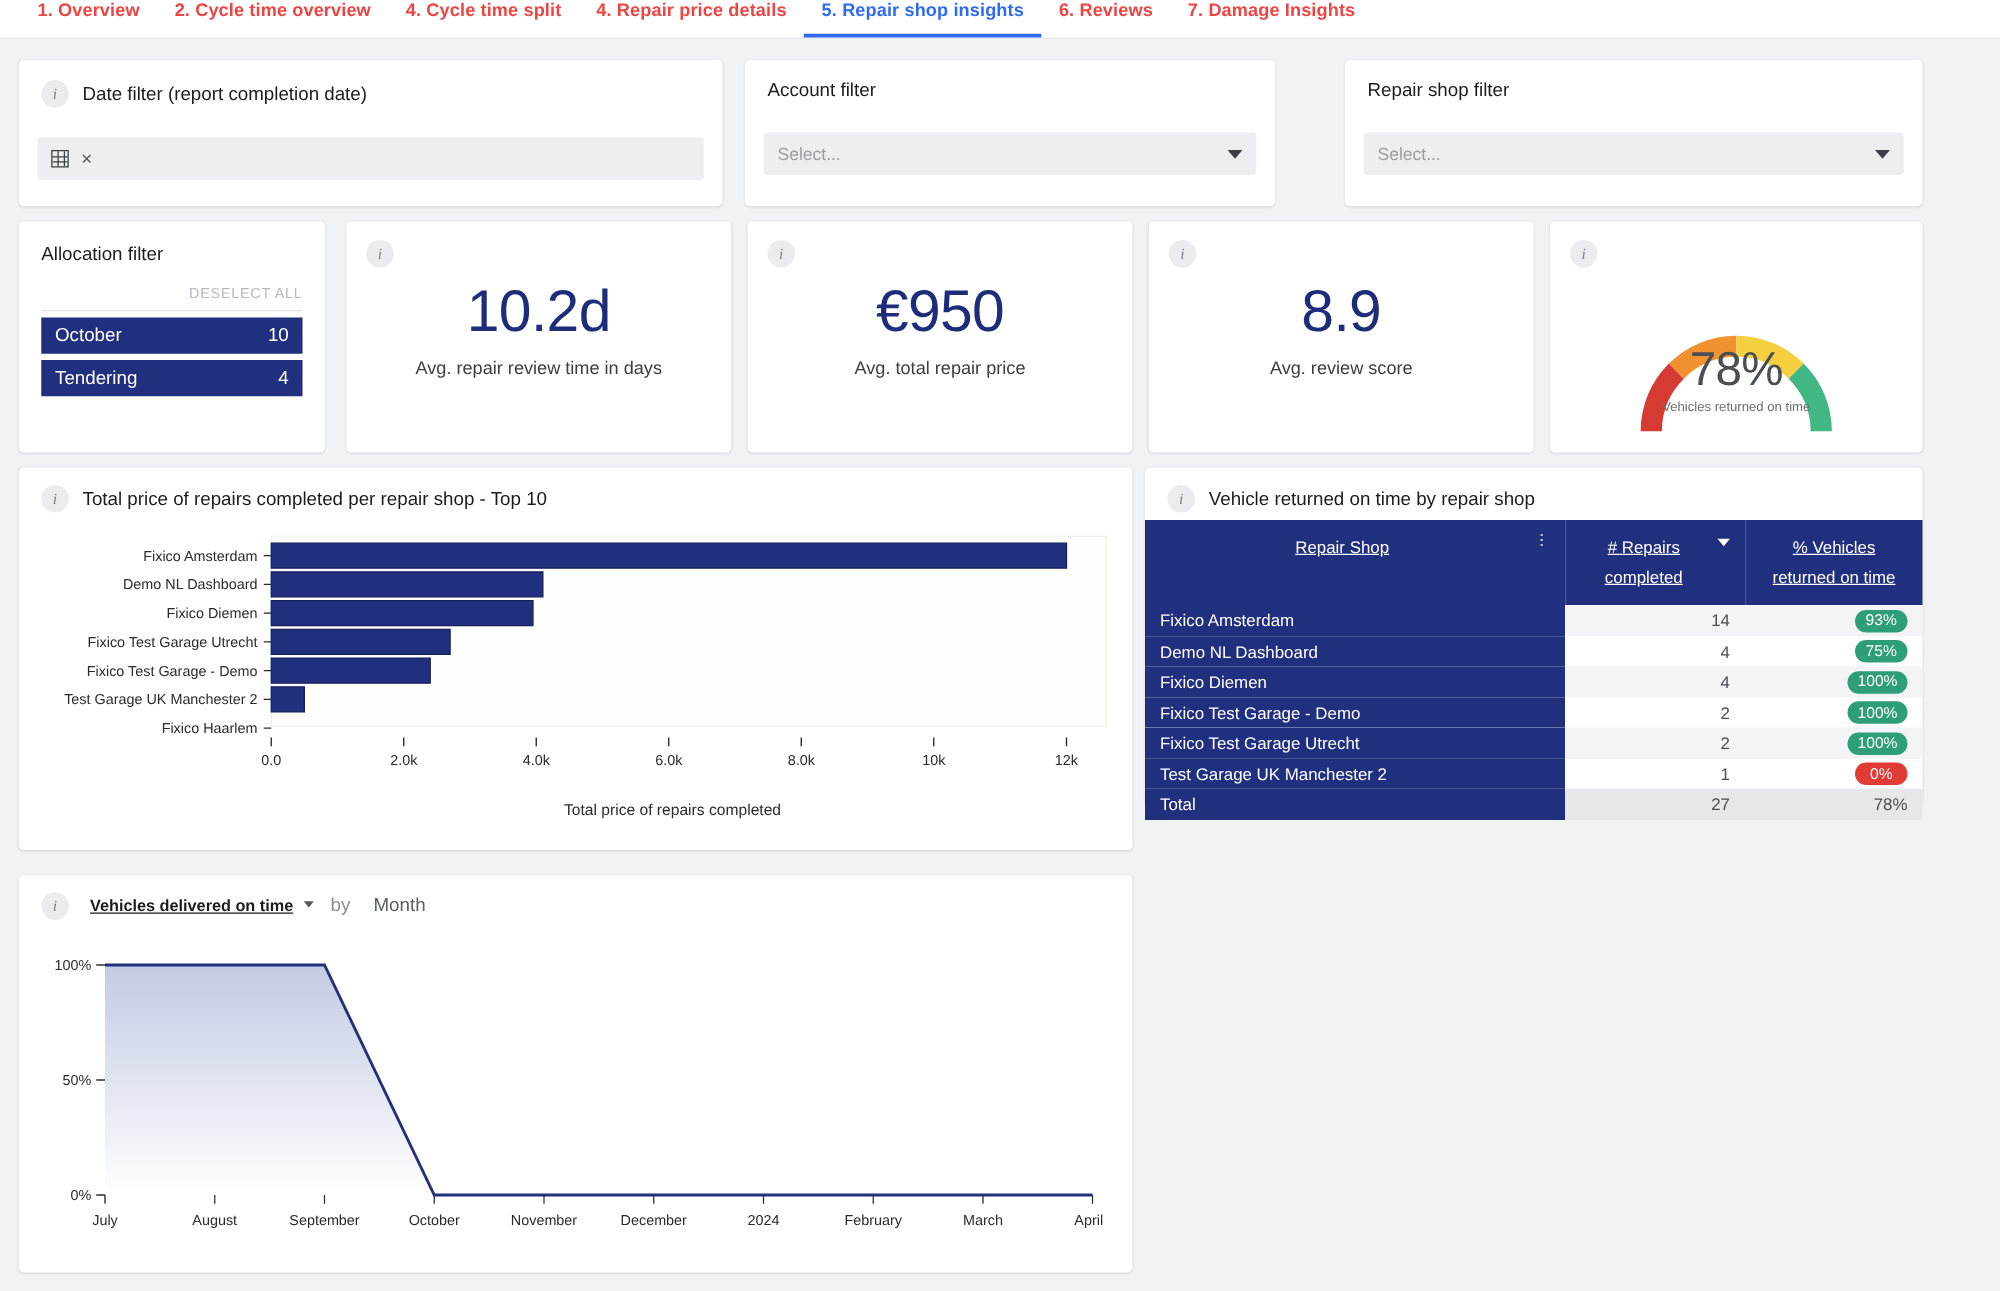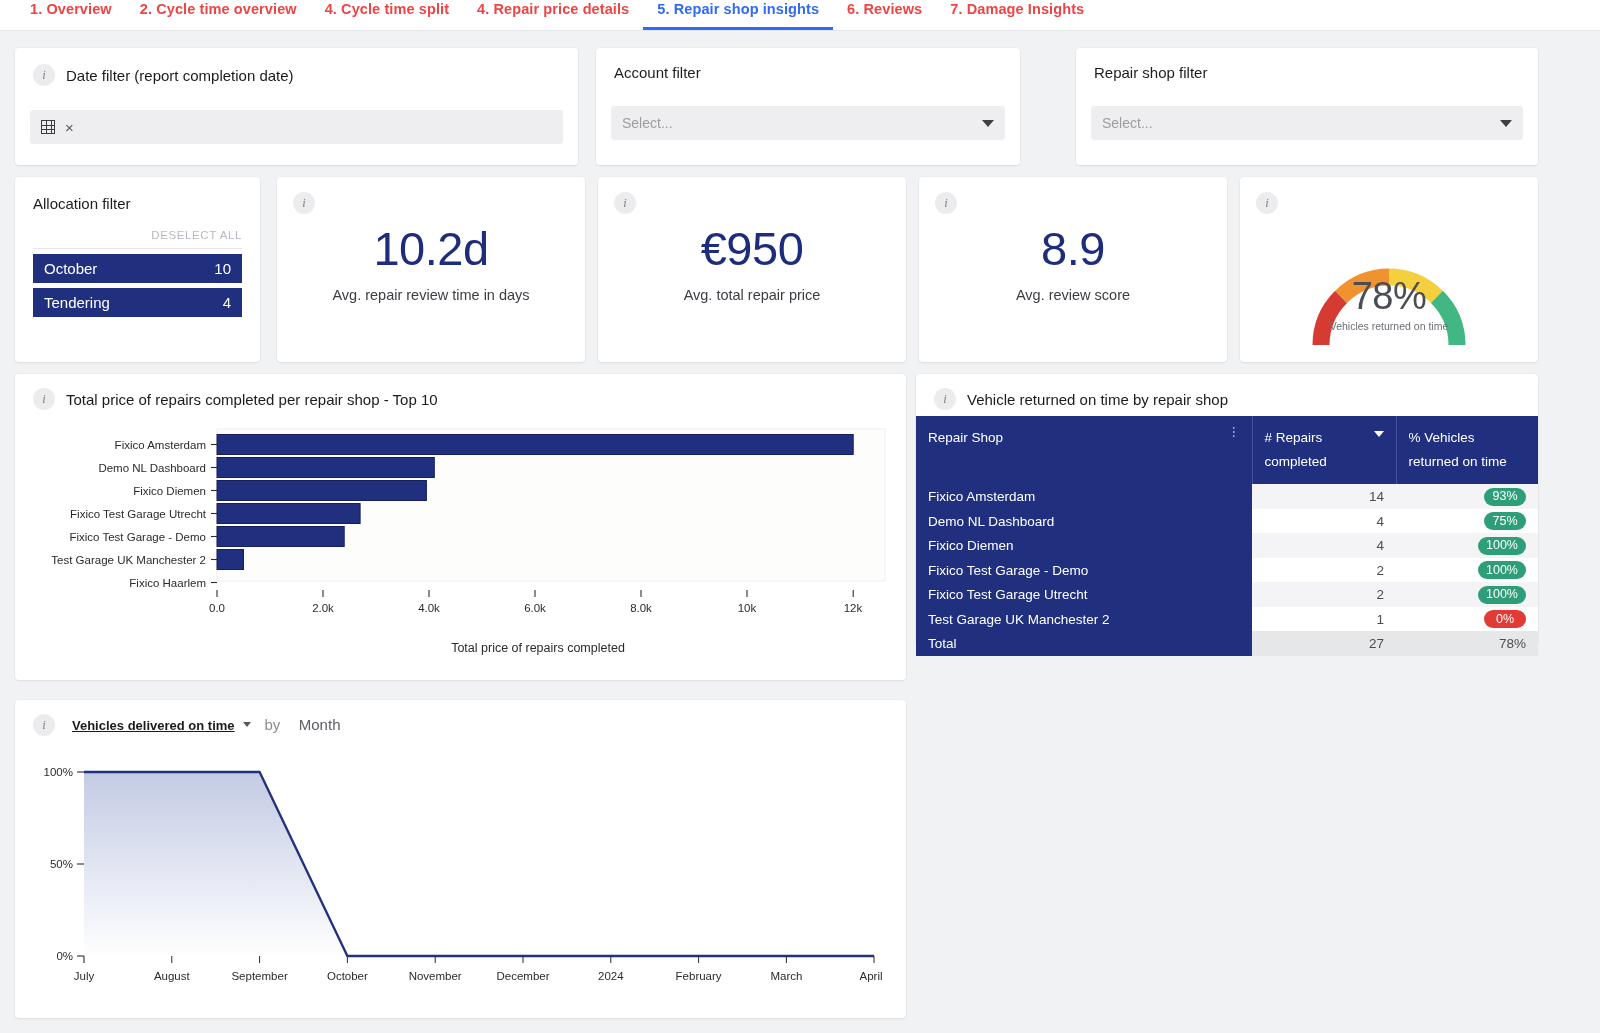--- a/index.html
+++ b/index.html
@@ -91,21 +91,21 @@
   .kpi-val { font-size: 47px; color: #1d2c7b; font-weight: 400; text-align: center; line-height: 1; letter-spacing: -.5px; }
   .kpi-sub { font-size: 14.5px; color: #3a3d42; text-align: center; margin-top: 15px; }
 
   
   .rs-table { width: 100%; border-collapse: collapse; table-layout: fixed; }
   .rs-table th {
     background: #21307e; color: #fff; font-weight: 400; font-size: 13.5px;
     vertical-align: top; padding: 10px 12px 11px 12px;
   }
   .th-inner { display: flex; align-items: flex-start; justify-content: center; gap: 8px; }
-  .th-lines { text-align: left; line-height: 1.75; }
+  .th-lines { text-align: center; line-height: 1.75; text-decoration: underline; }
   .dots { color: #fff; font-size: 12px; line-height: 1; letter-spacing: 0; writing-mode: vertical-rl; cursor: pointer; }
   .sort-caret { width: 0;height:0;border-left:5px solid transparent;border-right:5px solid transparent;border-top:6px solid #fff; margin-top:5px; cursor:pointer;}
   .rs-table td { font-size: 13.5px; padding: 0 12px; height: 24.5px; }
   .shop-cell { background: #21307e; color: #fff; text-align: left; }
   .num-cell { text-align: right; color: #4a4d53; }
   .pct-cell { text-align: right; }
   .badge {
     display: inline-block; min-width: 42px; padding: 1.5px 8px 2.5px;
     border-radius: 11px; color: #fff; font-size: 12.5px; text-align: center;
   }

